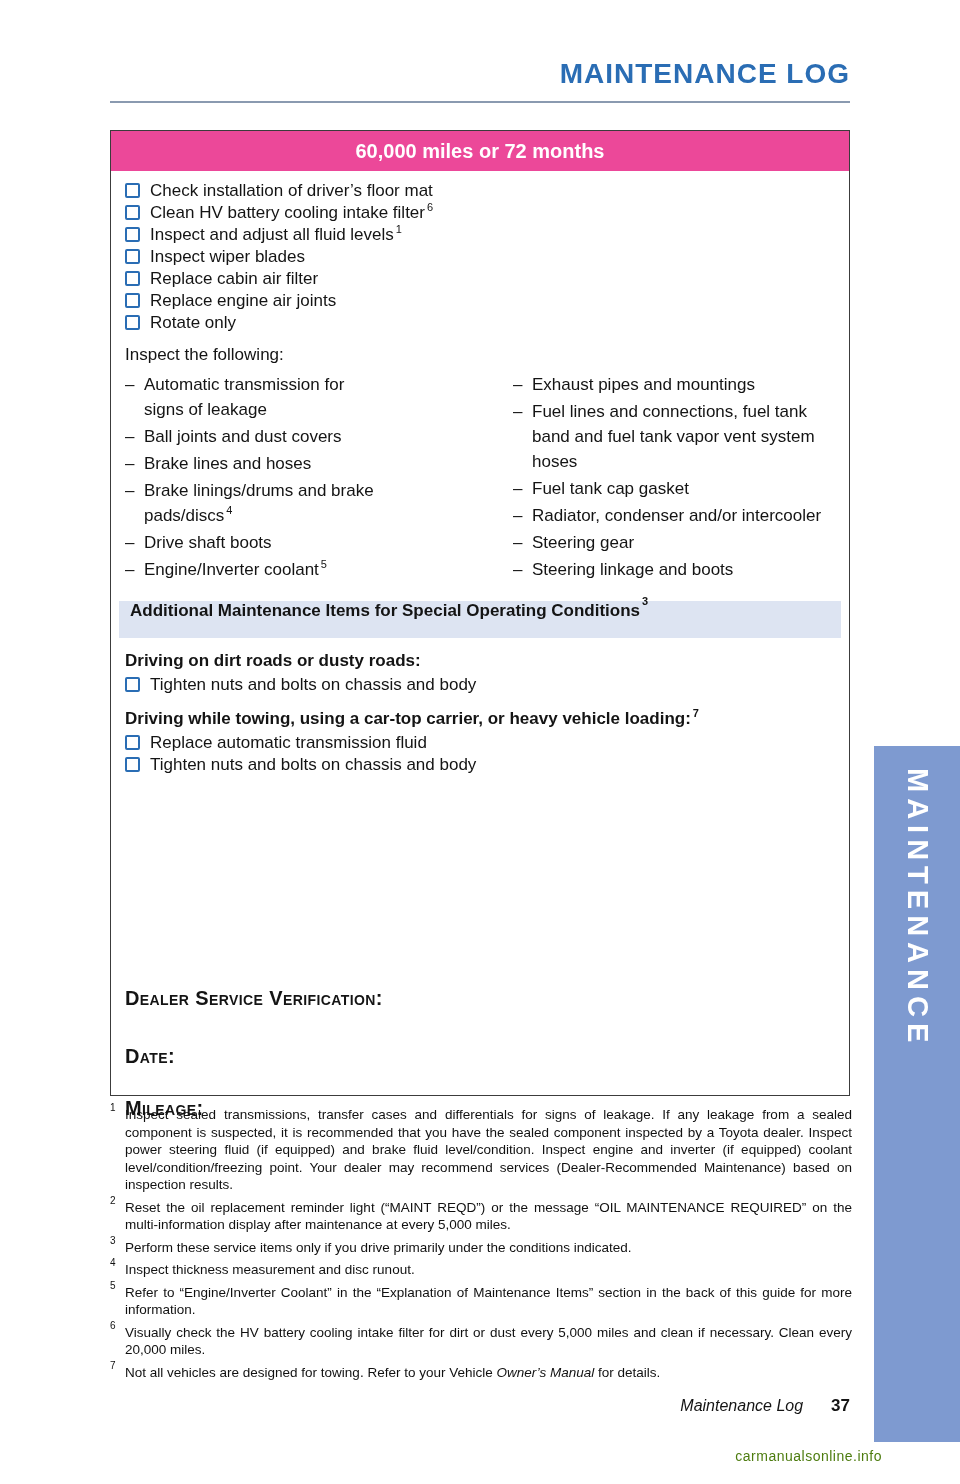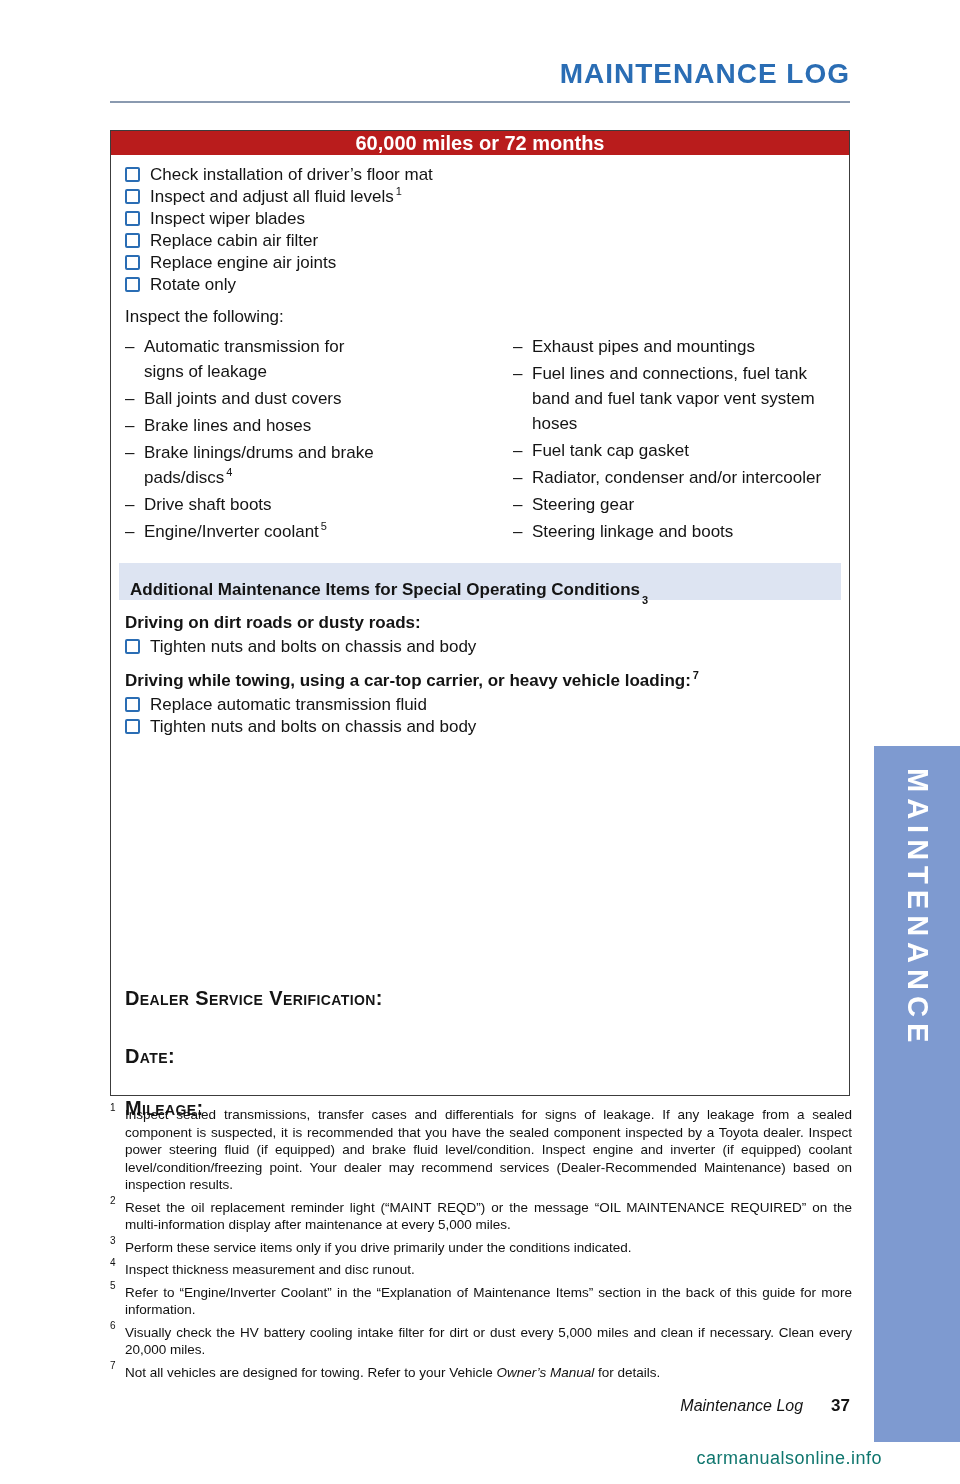--- a/index.html
+++ b/index.html
@@ -20,21 +20,21 @@
   .header-rule{
     position:absolute; top:101px; left:110px; width:740px; height:2px;
     background:#8a9ab0;
   }
 
   .card{
     position:absolute; left:110px; top:130px; width:740px; height:966px;
     border:1px solid #3c3c3c; background:#fff;
   }
   .card-header{
-    height:24px; background:#b91c1c; color:#fff;
+    height:40px; background:#ec4899; color:#fff;
     font-size:20px; font-weight:bold;
     display:flex; align-items:center; justify-content:center;
   }
   .card-body{ padding:9px 14px 0 14px; }
 
   .chk-row{ display:flex; align-items:flex-start; margin:0 0; font-size:17px; line-height:22px; }
   .chk-box{
     width:15px; height:15px; border:2px solid #2a6db4; border-radius:2px;
     margin:3px 10px 0 0; flex:none; background:#fff;
   }
@@ -44,21 +44,21 @@
   .inspect-cols{ display:flex; }
   .col-left{ width:388px; }
   .col-right{ flex:1; }
   .dash-row{ display:flex; font-size:17px; line-height:25px; margin:2px 0; }
   .dash{ width:19px; flex:none; }
   .col-left .dash-label{ max-width:232px; }
   .col-right .dash-label{ max-width:335px; }
 
   .cond-bar{
     margin:17px -6px 6px -6px; height:37px; background:#dde4f2;
-    display:flex; align-items:flex-end; padding-left:11px;
+    display:flex; align-items:flex-start; padding-left:11px;
     font-size:17px; font-weight:bold;
   }
   .cond-heading{ font-size:17px; font-weight:bold; margin:13px 0 3px; }
 
   .dealer-line{
     position:absolute; left:14px; font-weight:bold; font-size:20px;
     font-variant:small-caps; letter-spacing:0.4px;
   }
   .dealer-verification{ top:856px; }
   .dealer-date{ top:914px; }
@@ -83,36 +83,40 @@
     background:#7e9ad0; display:flex; justify-content:center;
   }
   .side-tab span{
     writing-mode:vertical-rl;
     color:#fff; font-weight:bold; font-size:29px; letter-spacing:6px;
     padding-top:22px;
   }
 
   .watermark{
     position:absolute; top:1448px; right:78px;
-    font-size:18px; color:#0f766e; letter-spacing:0.5px;
+    font-size:14px; color:#4d7c0f; letter-spacing:0.5px;
   }
 </style>
 </head>
 <body>
 
 <div class="page-title">MAINTENANCE LOG</div>
 <div class="header-rule"></div>
 
 <div class="card">
   <div class="card-header">60,000 miles or 72 months</div>
   <div class="card-body">
     <div id="main-checklist">
         <div class="chk-row">
           <span class="chk-box"></span>
           <span class="chk-label">Check installation of driver’s floor mat</span>
+        </div>
+        <div class="chk-row">
+          <span class="chk-box"></span>
+          <span class="chk-label">Clean HV battery cooling intake filter<sup>6</sup></span>
         </div>
         <div class="chk-row">
           <span class="chk-box"></span>
           <span class="chk-label">Inspect and adjust all fluid levels<sup>1</sup></span>
         </div>
         <div class="chk-row">
           <span class="chk-box"></span>
           <span class="chk-label">Inspect wiper blades</span>
         </div>
         <div class="chk-row">

